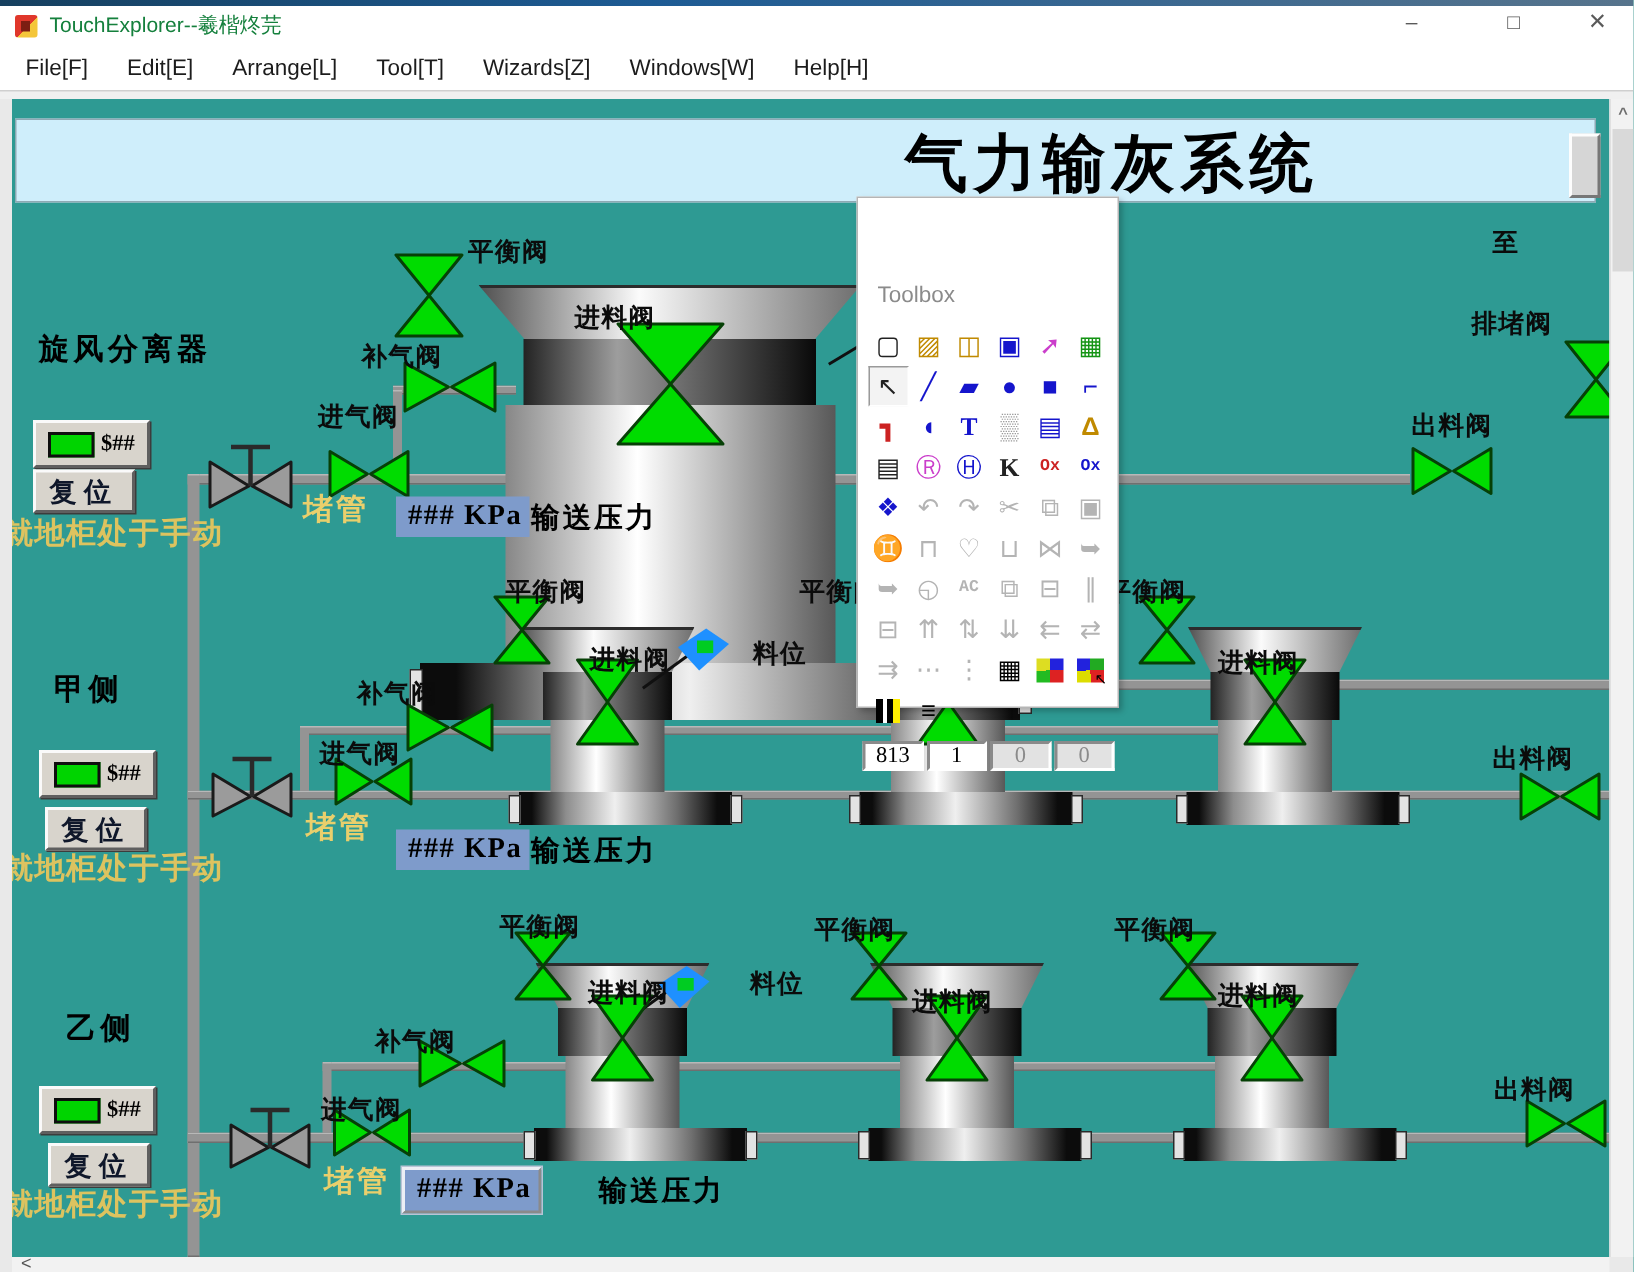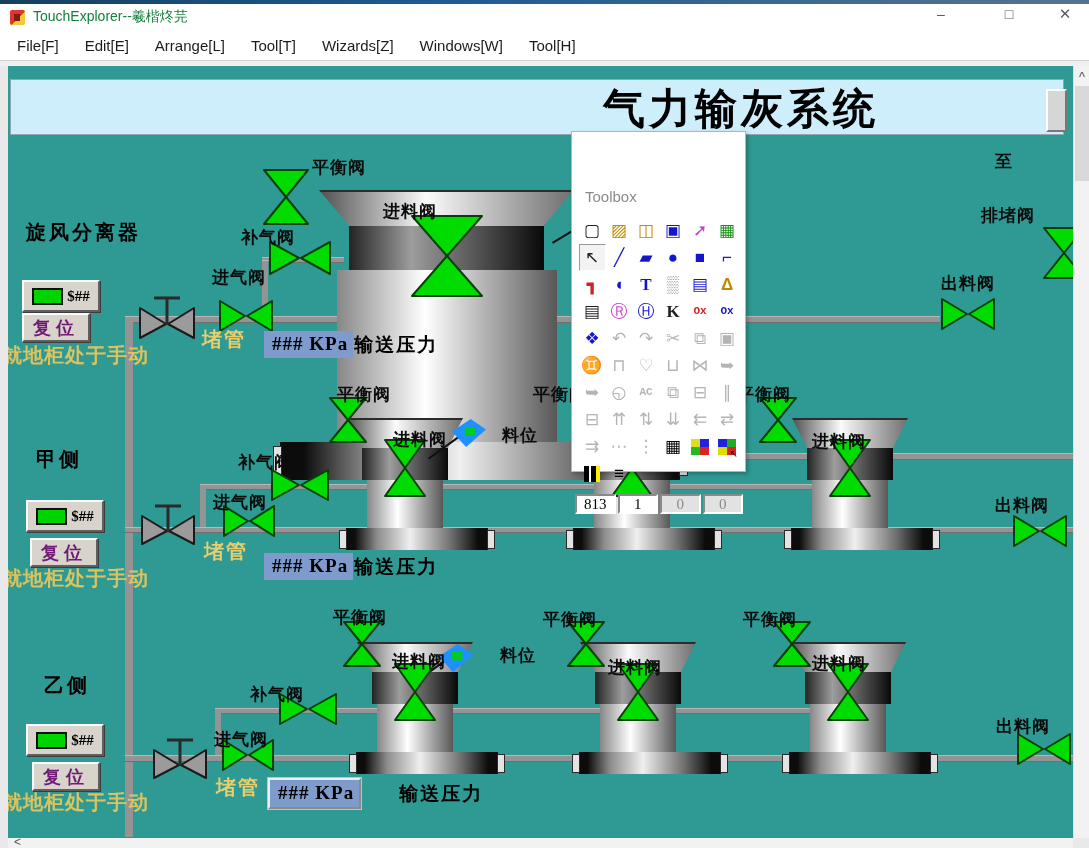--- a/index.html
+++ b/index.html
@@ -54,21 +54,21 @@
          font:bold 19px "Liberation Serif",serif;color:#000;}
   .pbox{background:#7e9bcb;padding:2px 5px 3px 8px;letter-spacing:1px;white-space:nowrap;}
   .pbox.bordered{border:2px solid;border-color:#eceff5 #8a8a8a #8a8a8a #eceff5;outline:1px solid #b9c4d6;}
   .psuf{margin-left:1px;letter-spacing:2px;white-space:nowrap;}
   .psuf.gap{margin-left:38px;}
   .btn3d{position:absolute;display:flex;align-items:center;justify-content:center;gap:4px;
          background:#d8d4cc;border:2px solid;border-color:#fafafa #5f5f5f #5f5f5f #fafafa;
          box-shadow:1px 1px 0 #3c3c3c;box-sizing:border-box;z-index:20;}
   .led{width:27px;height:13px;background:#00d400;border:2px solid #0e0e0e;}
   .btxt{font:bold 15px "Liberation Serif",serif;color:#000;}
-  .rst{font:bold 18px "Liberation Serif",serif;color:#701a75;letter-spacing:5px;}
+  .rst{font:bold 18px "Liberation Serif",serif;color:#0f172a;letter-spacing:5px;}
   .flag{position:absolute;z-index:16;}
   .ptr{position:absolute;height:2px;background:#101010;z-index:14;transform-origin:left top;}
   
   #toolbox{position:absolute;left:571px;top:131px;width:175px;height:341px;background:#fff;
            border:1px solid #b5b5b5;box-shadow:2px 2px 4px rgba(0,0,0,.25);z-index:50;box-sizing:border-box;}
   #tb-title{padding:8px 0 0 13px;font-size:15px;color:#8b8b8b;margin-top:48px;}
   #tb-grid{margin:12px 4px 0 6px;display:grid;grid-template-columns:repeat(6,27px);
            grid-auto-rows:27px;gap:0;justify-content:center;}
   .tb-cell{display:flex;align-items:center;justify-content:center;font-size:17px;line-height:1;}
   .tb-cell.sel{border:1px solid;border-color:#9a9a9a #fff #fff #9a9a9a;background:#f3f3f3;}
@@ -104,21 +104,21 @@
 <span class="wctl" id="btn-min">–</span>
 <span class="wctl" id="btn-max">□</span>
 <span class="wctl" id="btn-close">✕</span>
 <div id="menubar">
   <span class="mitem">File[F]</span>
   <span class="mitem">Edit[E]</span>
   <span class="mitem">Arrange[L]</span>
   <span class="mitem">Tool[T]</span>
   <span class="mitem">Wizards[Z]</span>
   <span class="mitem">Windows[W]</span>
-  <span class="mitem">Tool[H]</span>
+  <span class="mitem">Help[H]</span>
 </div>
 <div id="menustrip"></div>
 
 <div id="canvas">
   <div id="scene">
     <div id="banner">
       <span id="banner-title">气力输灰系统</span>
     </div>
     <div id="banner-btn"></div>
 

